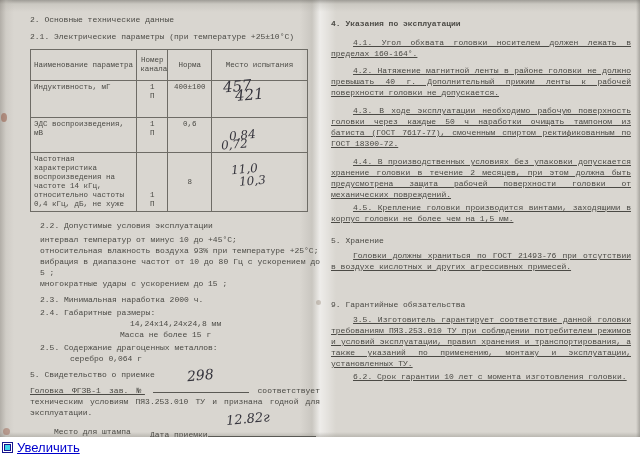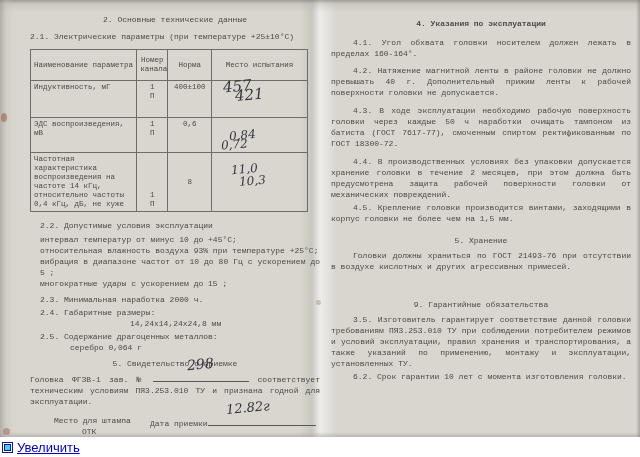--- a/index.html
+++ b/index.html
@@ -10,24 +10,24 @@
       linear-gradient(90deg, rgba(130,125,118,.45) 0px, rgba(190,186,179,.35) 6px, rgba(0,0,0,0) 14px),
       linear-gradient(270deg, rgba(120,118,112,.5) 0px, rgba(0,0,0,0) 4px),
       linear-gradient(180deg, rgba(110,108,102,.55) 0px, rgba(170,168,160,.3) 4px, rgba(0,0,0,0) 12px),
       linear-gradient(0deg, rgba(140,138,130,.4) 0px, rgba(0,0,0,0) 5px),
       linear-gradient(90deg, rgba(0,0,0,0) 300px, rgba(90,88,80,.12) 312px, rgba(255,255,255,.55) 320px, rgba(0,0,0,0) 336px),
       #d9d6d0;}
   .spot{position:absolute;border-radius:50%;}
   .txt{font-size:8px;line-height:11px;}
   .col-left{position:absolute;left:30px;top:14px;width:290px;}
   .col-right{position:absolute;left:331px;top:18px;width:300px;}
-  .ctr{text-align:center;}
+  .ctr{text-align:left;}
   .sec{margin:0 0 6px 0;}
   .just{text-align:justify;}
-  .ind{text-indent:22px;}
+  .ind{text-indent:22px;text-decoration:underline;}
   p{margin:0;}
   
   table.spec{border-collapse:collapse;width:278px;margin:7px 0 8px 0;table-layout:fixed;}
   table.spec th,table.spec td{border:1px solid #6e6c66;font-weight:normal;
       font-size:7.5px;line-height:9px;padding:2px 3px;vertical-align:top;}
   table.spec th{text-align:center;vertical-align:middle;height:26px;}
   .c-param{width:102px;} .c-chan{width:30px;} .c-norm{width:42px;} .c-test{width:92px;}
   td.cc{text-align:center;}
   .chan span{display:block;}
   
@@ -117,20 +117,21 @@
 
       <div style="margin-left:10px;">
         <div class="sec" style="margin-bottom:3px;">2.2. Допустимые условия эксплуатации</div>
         <div>интервал температур от минус 10 до +45°С;</div>
         <div>относительная влажность воздуха 93% при температуре +25°С;</div>
         <div class="just">вибрация в диапазоне частот от 10 до 80 Гц с ускорением до 5 ;</div>
         <div>многократные удары с ускорением до 15 ;</div>
         <div style="margin-top:5px;">2.3. Минимальная наработка 2000 ч.</div>
         <div style="margin-top:2px;">2.4. Габаритные размеры:</div>
         <div style="margin-left:90px;">14,24х14,24х24,8 мм</div>
+        <div style="margin-left:80px;">Масса не более 15 г</div>
         <div style="margin-top:2px;">2.5. Содержание драгоценных металлов:</div>
         <div style="margin-left:30px;">серебро 0,064 г</div>
       </div>
 
       <div class="ctr" style="margin-top:5px;">5. Свидетельство о приемке</div>
       <p class="just" style="margin-top:3px;"><span class="ind">Головка ФГЗВ-1 зав. №</span>
         <span class="blank" style="width:96px;"><span class="hw" style="font-size:14px;left:34px;top:-13px;">298</span></span>
         <span>соответствует техническим условиям ПЯ3.253.010 ТУ и признана годной для эксплуатации.</span></p>
 
       <div class="stamp">

